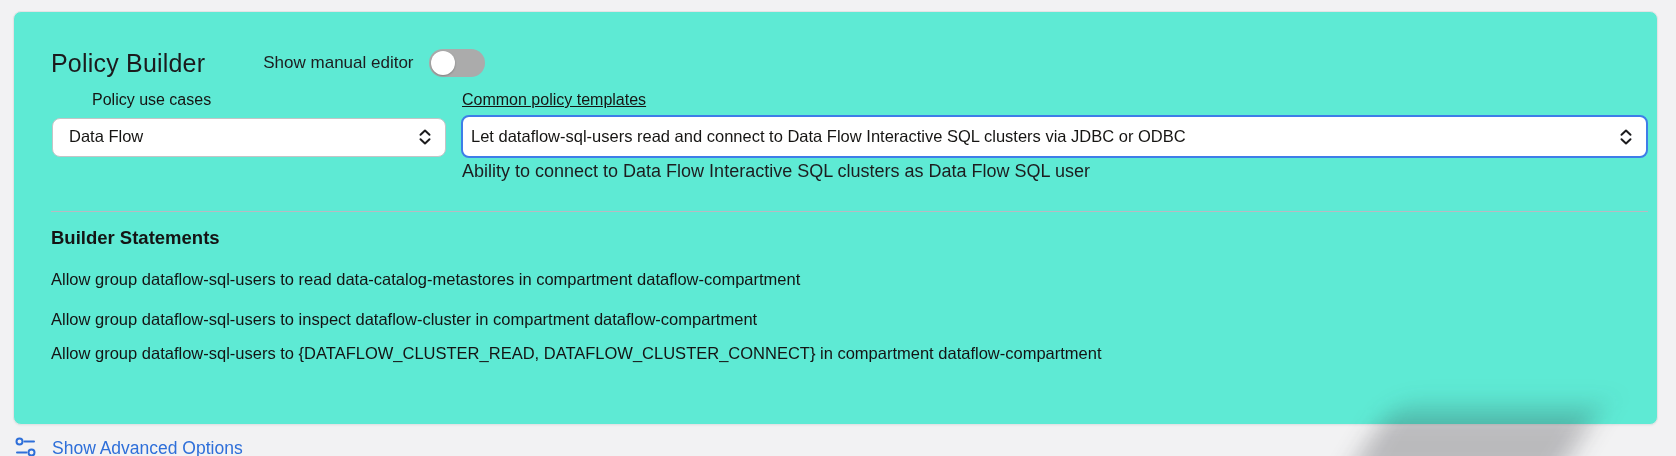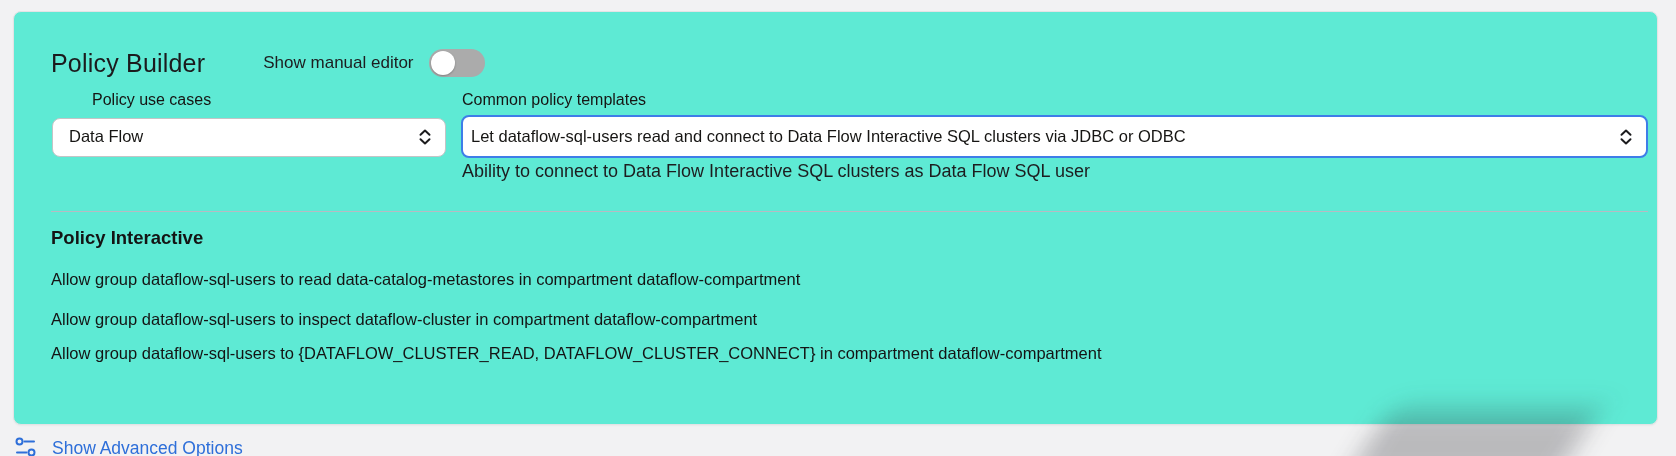--- a/index.html
+++ b/index.html
@@ -26,21 +26,21 @@
     margin-left: 15px; width: 56px; height: 28px; border-radius: 14px;
     background: #ababab; position: relative; cursor: pointer; flex: 0 0 auto;
   }
   .toggle .knob {
     position: absolute; left: 2px; top: 2px; width: 24px; height: 24px;
     border-radius: 50%; background: #ffffff; box-shadow: 0 1px 2px rgba(0,0,0,0.25);
   }
 
   .field-label { position: absolute; top: 79px; font-size: 16px; color: #161513; }
   .label-usecases { left: 38px; margin-left: 40px; }
-  .label-templates { left: 448px; }
+  .label-templates { left: 448px; text-decoration: underline; }
 
   .selectbox {
     position: absolute; display: flex; align-items: center;
     background: #fff; border-radius: 8px; cursor: pointer;
     font-size: 16.5px; color: #161513;
   }
   .select-usecases {
     left: 38px; top: 106px; width: 394px; height: 39px;
     border: 1px solid #c4c4c6; padding: 0 12px 2px 16px;
   }
@@ -108,21 +108,21 @@
           <path d="M3.5 6.8 L8 2.6 L12.5 6.8" stroke="#1c1c1e" stroke-width="2" stroke-linecap="round" stroke-linejoin="round" fill="none"></path>
           <path d="M3.5 11.2 L8 15.4 L12.5 11.2" stroke="#1c1c1e" stroke-width="2" stroke-linecap="round" stroke-linejoin="round" fill="none"></path>
         </svg>
       </span>
     </div>
 
     <div class="helper-text">Ability to connect to Data Flow Interactive SQL clusters as Data Flow SQL user</div>
 
     <div class="divider"></div>
 
-    <div class="stmt-heading">Policy Interactive</div>
+    <div class="stmt-heading">Builder Statements</div>
     <div class="stmt stmt-1">Allow group dataflow-sql-users to inspect dataflow-cluster in compartment dataflow-compartment</div>
     <div class="stmt stmt-0">Allow group dataflow-sql-users to read data-catalog-metastores in compartment dataflow-compartment</div>
     <div class="stmt stmt-2">Allow group dataflow-sql-users to {DATAFLOW_CLUSTER_READ, DATAFLOW_CLUSTER_CONNECT} in compartment dataflow-compartment</div>
 
   </div>
 
   <div class="adv-row">
     <span class="adv-icon">
       <svg width="21" height="21" viewBox="0 0 21 21" fill="none">
         <circle cx="4.5" cy="4.5" r="3" stroke="#2e6fd9" stroke-width="2" fill="none"></circle>

